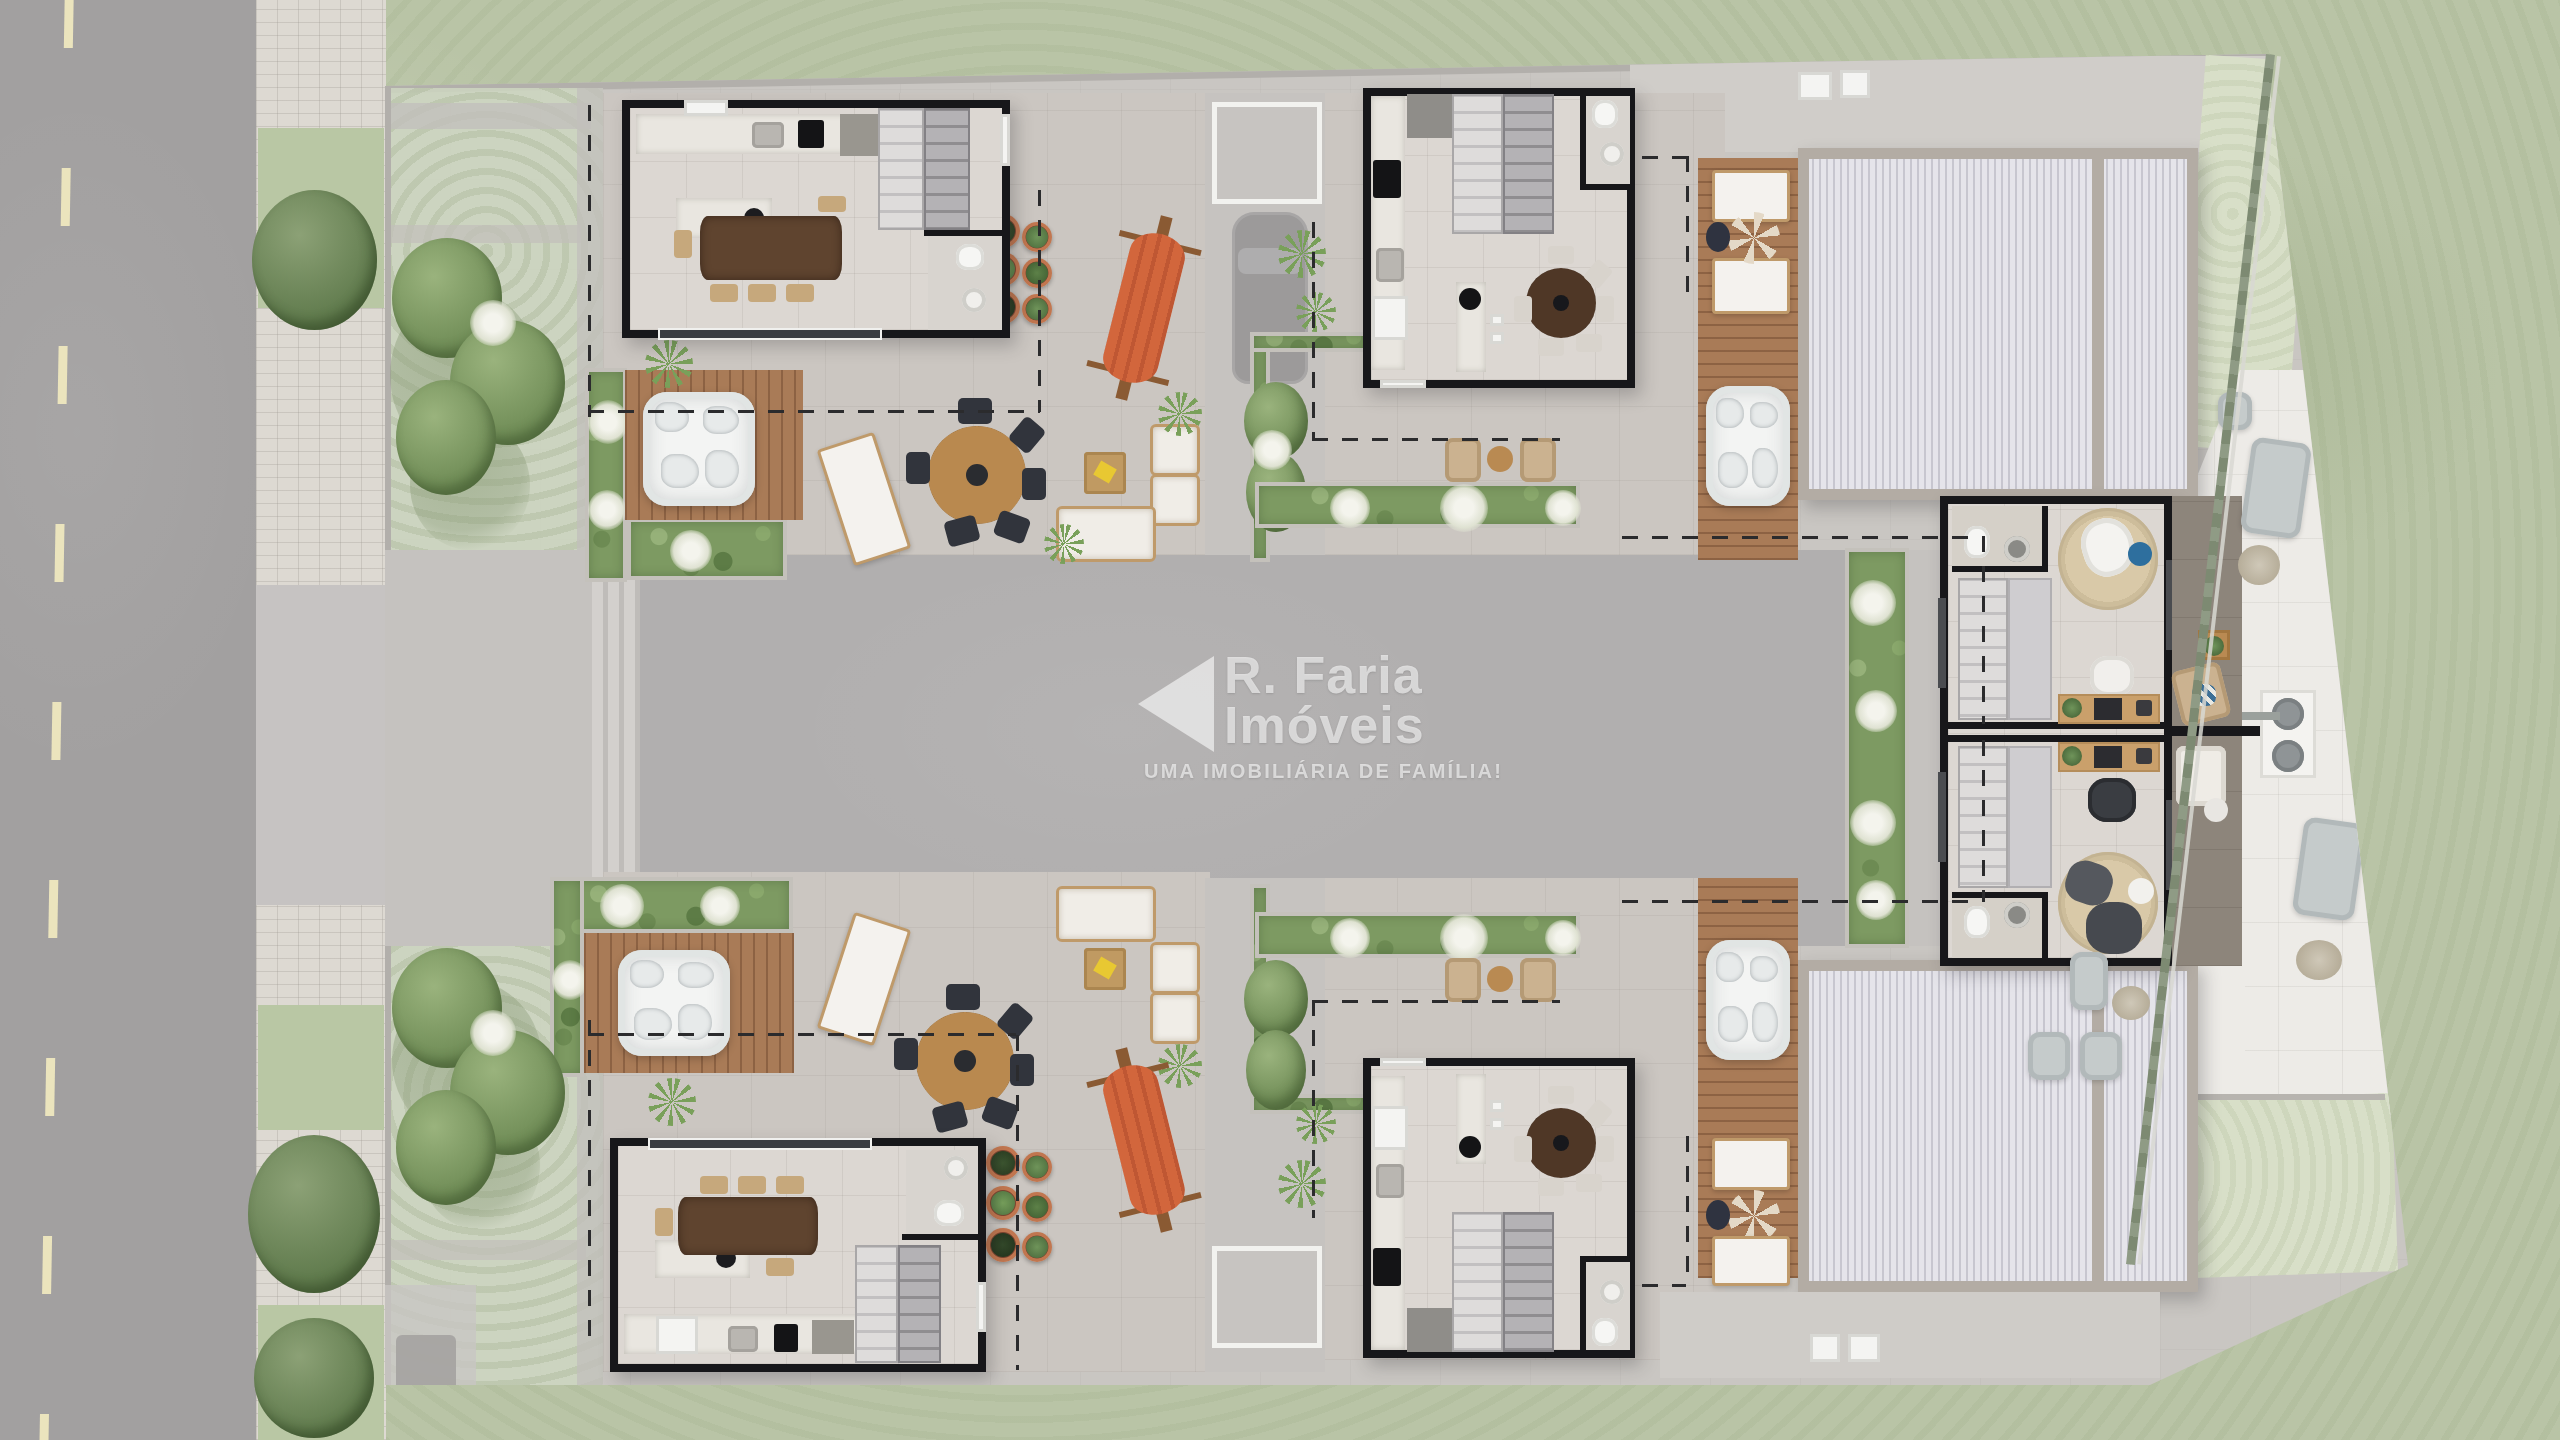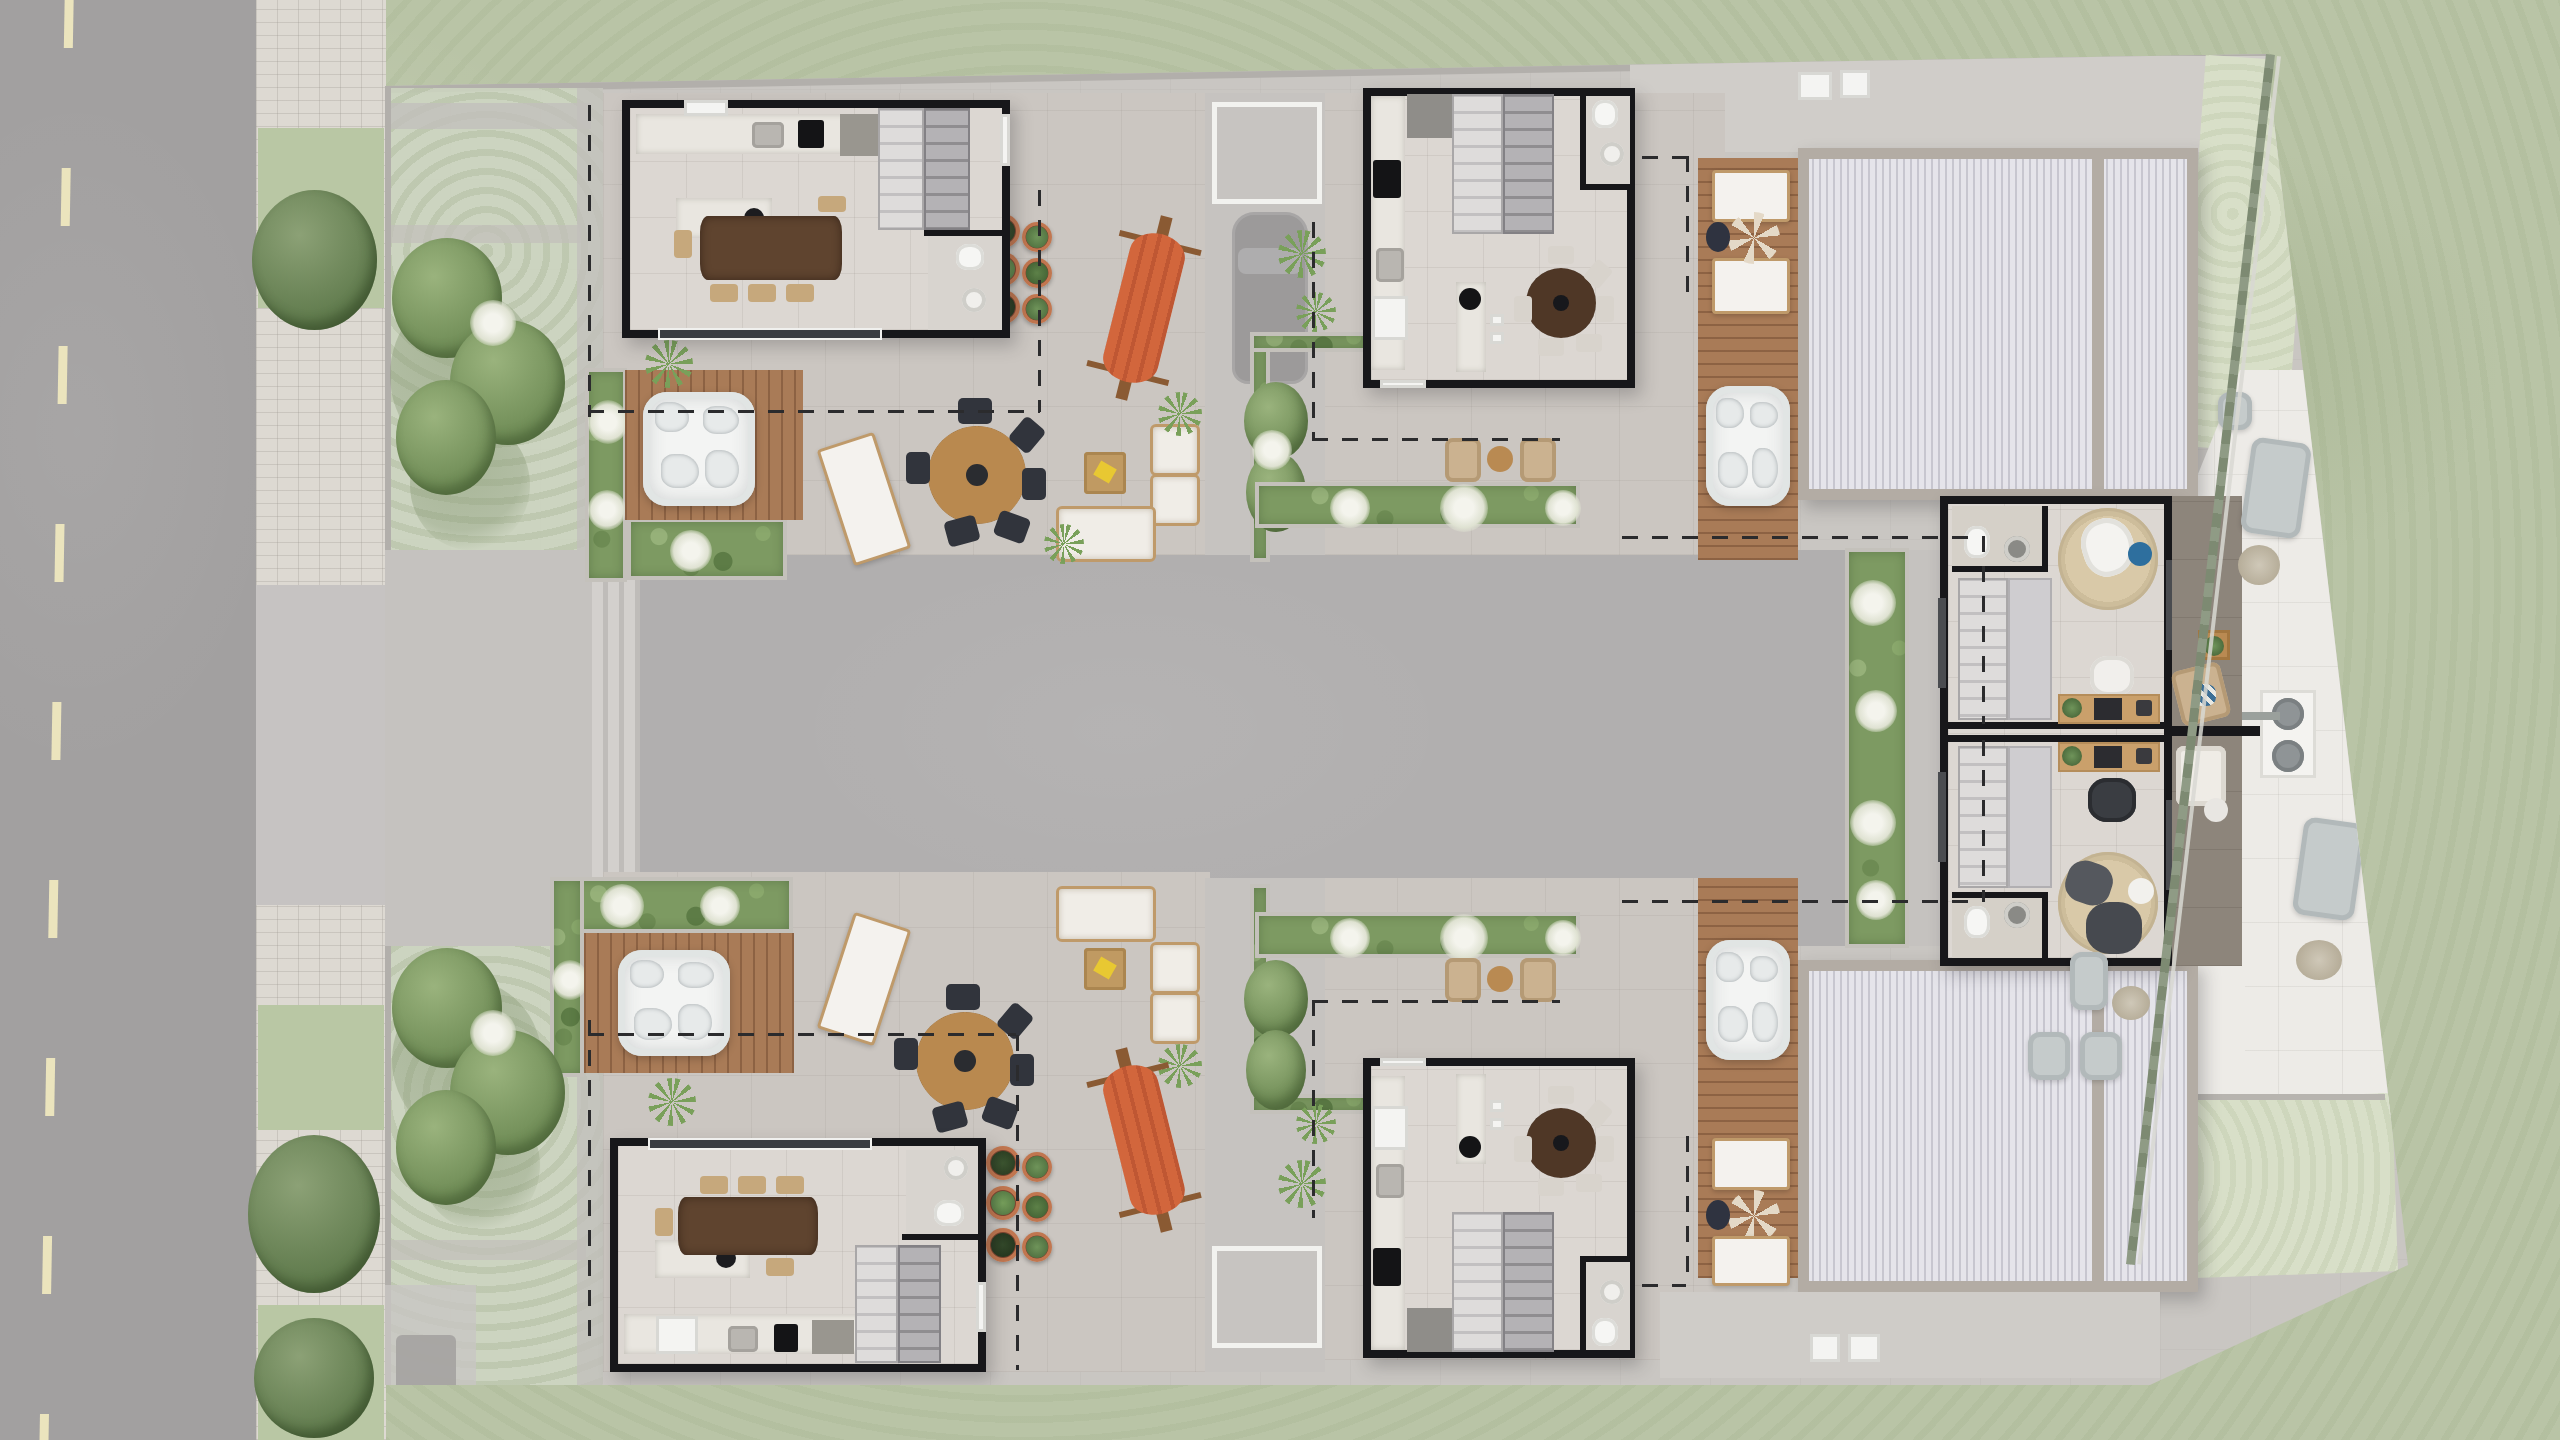--- a/index.html
+++ b/index.html
@@ -480,14 +480,22 @@
     <div class="a flw" style="left:470px;top:300px;width:46px;height:46px"></div>
     <div class="a bush" style="left:392px;top:948px;width:110px;height:120px"></div>
     <div class="a bush" style="left:450px;top:1030px;width:115px;height:125px"></div>
     <div class="a bush" style="left:396px;top:1090px;width:100px;height:115px"></div>
     <div class="a flw" style="left:470px;top:1010px;width:46px;height:46px"></div>
   </div>
 
   <div class="a" style="left:2266px;top:54px;width:9px;height:1218px;transform:rotate(6.6deg);transform-origin:top left;background:repeating-linear-gradient(180deg,#8f9b85 0 14px,#7d8a72 14px 28px)"></div>
   <div class="a" style="left:2277px;top:56px;width:4px;height:1216px;transform:rotate(6.6deg);transform-origin:top left;background:#d8d8d2;opacity:.85"></div>
 
+  <div class="a wm" style="left:1128px;top:648px;width:330px;height:150px">
+    <div class="a wm-tri" style="left:10px;top:8px"></div>
+    <div class="a wm-text" style="left:96px;top:2px">
+      <div>R. Faria</div>
+      <div>Imóveis</div>
+    </div>
+    <div class="a wm-tag" style="left:16px;top:112px">UMA IMOBILIÁRIA DE FAMÍLIA!</div>
+  </div>
 
 </div>
 
 </body></html>

